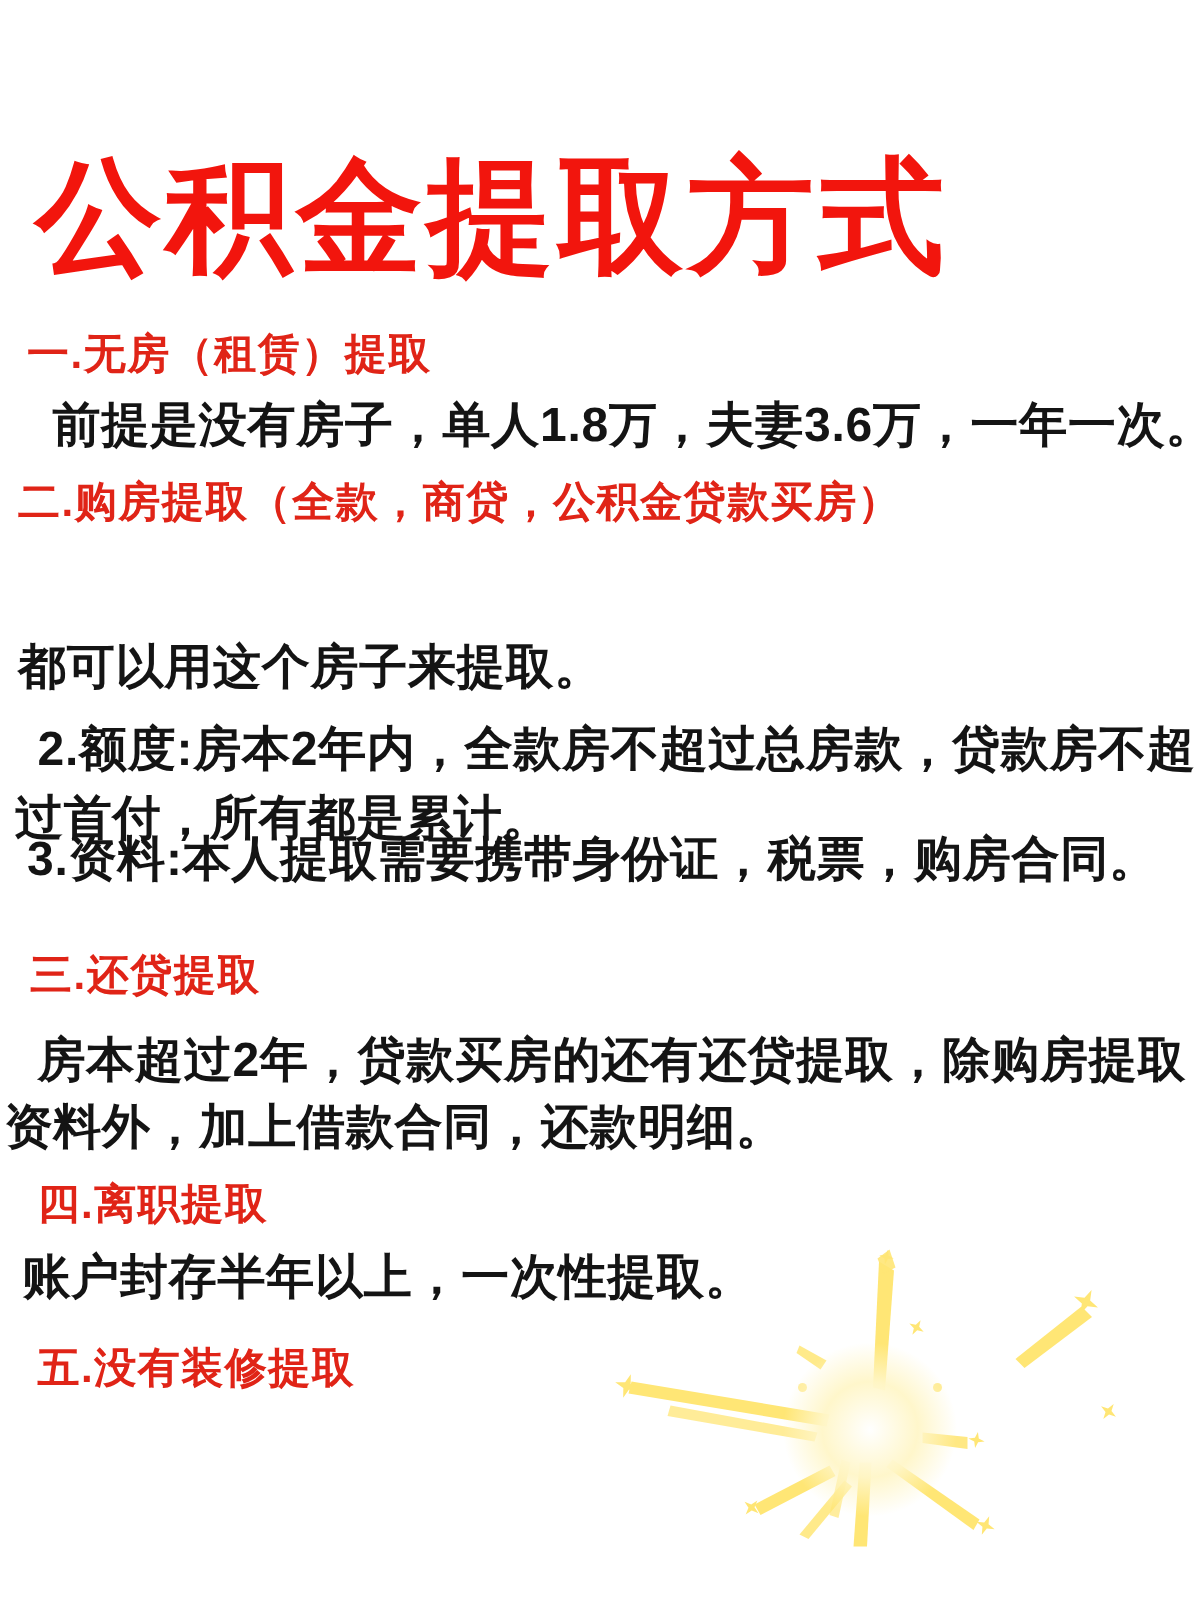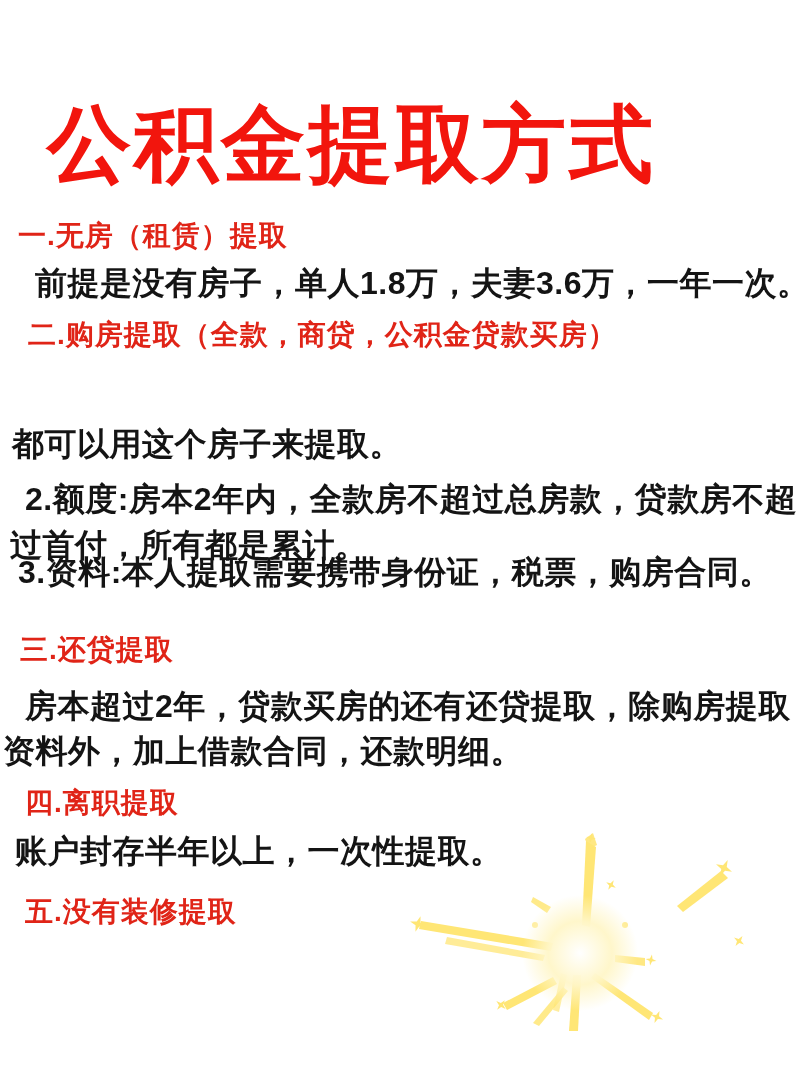--- a/index.html
+++ b/index.html
@@ -10,42 +10,42 @@
     overflow:hidden;
     font-family:"Liberation Sans","DejaVu Sans",sans-serif;
   }
   .line{
     position:absolute;
     white-space:nowrap;
     line-height:1.05;
   }
   .title{
     left:0;top:100px;width:656px;
-    text-align:right;
+    text-align:center;
     font-size:84px;
     font-weight:900;
     letter-spacing:3px;
     color:var(--title_color,#f2150d);
   }
   .red{
     font-size:28px;
     font-weight:800;
     letter-spacing:1px;
     color:var(--heading_color,#e02417);
   }
   .body{
     font-size:32px;
     font-weight:700;
     letter-spacing:0.5px;
     color:var(--body_color,#141414);
   }
   
   .h1 {left:18px; top:221px;}
   .b1 {left:35px; top:267px;}
-  .h2 {left:28px; top:320px;}
+  .h2 {left:12px; top:320px;}
   .b2a{left:25px; top:381px;}
   .b2b{left:12px; top:428px;}
   .b3a{left:25px; top:483px;}
   .b3b{left:10px; top:529px;}
   .b4 {left:18px; top:556px;}
   .h3 {left:20px; top:635px;}
   .b5a{left:25px; top:690px;}
   .b5b{left:3px;  top:735px;}
   .h4 {left:25px; top:788px;}
   .b6 {left:15px; top:835px;}

